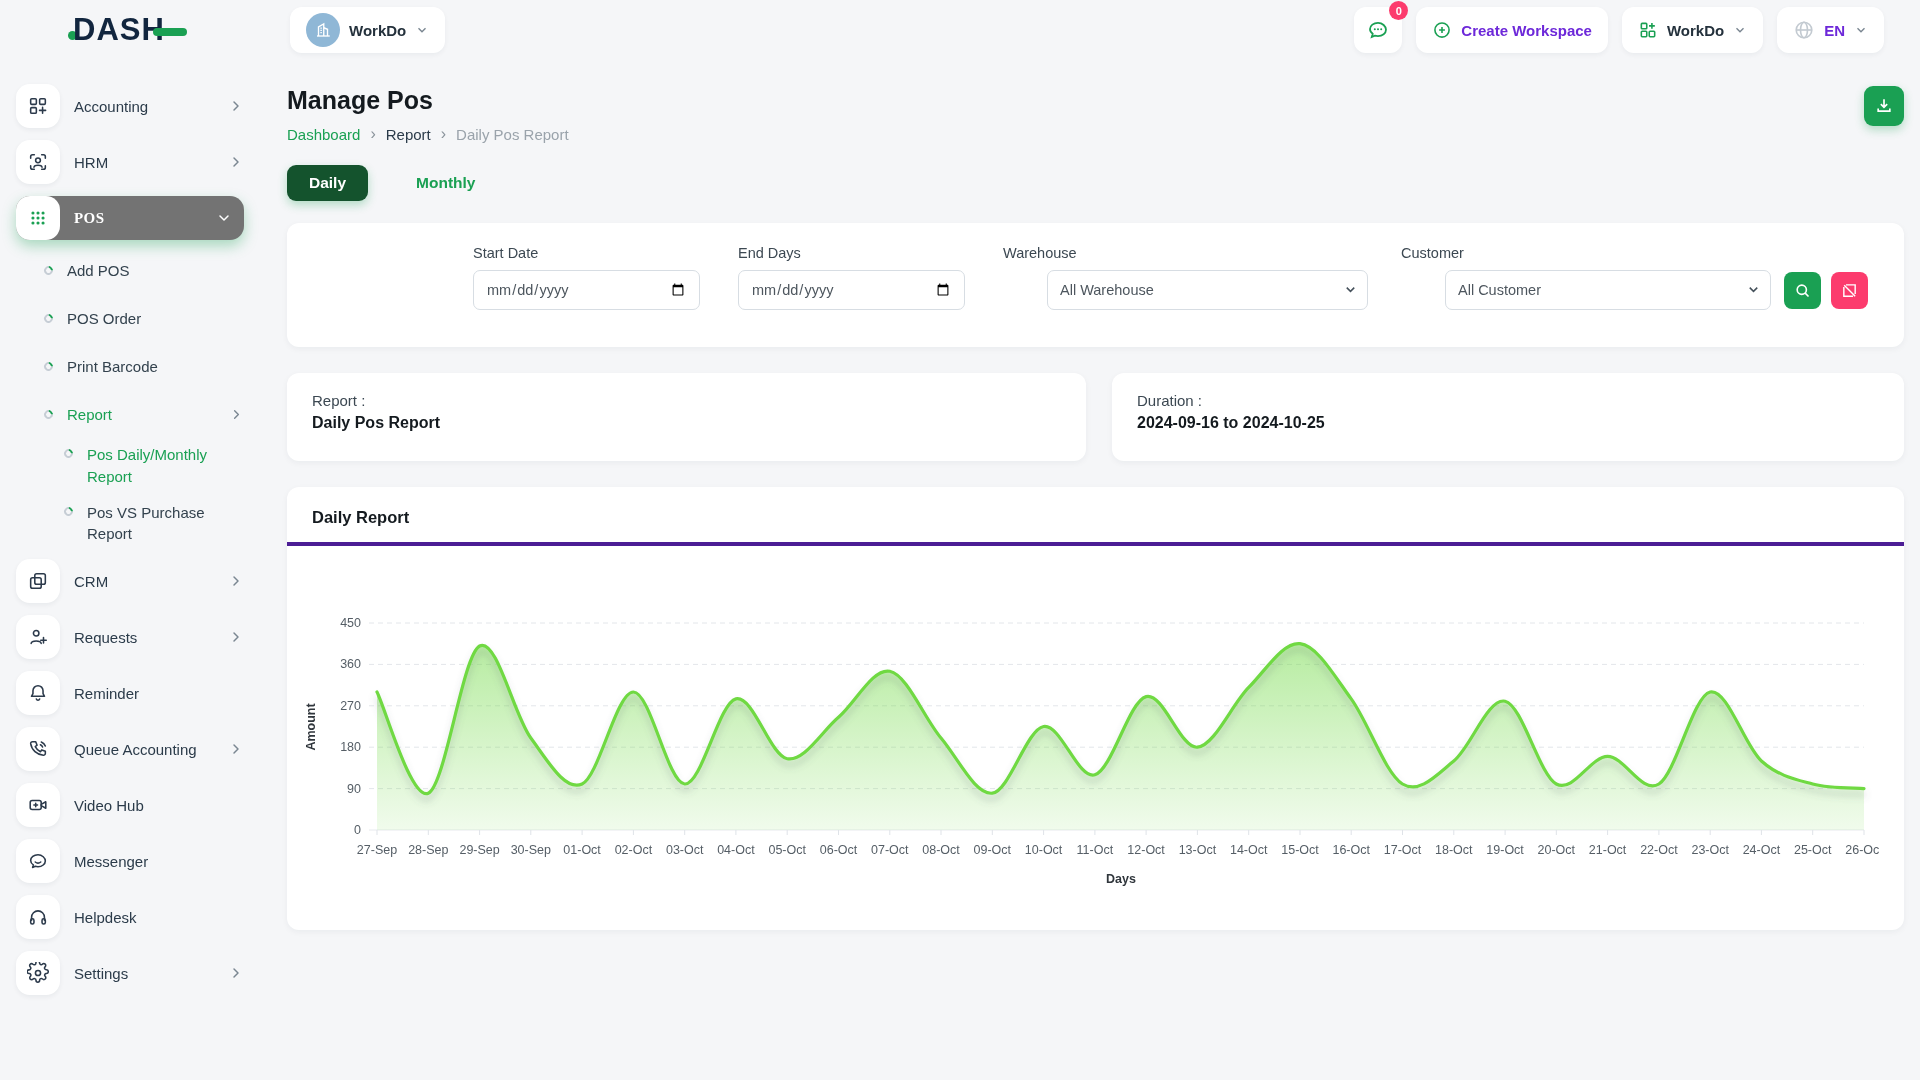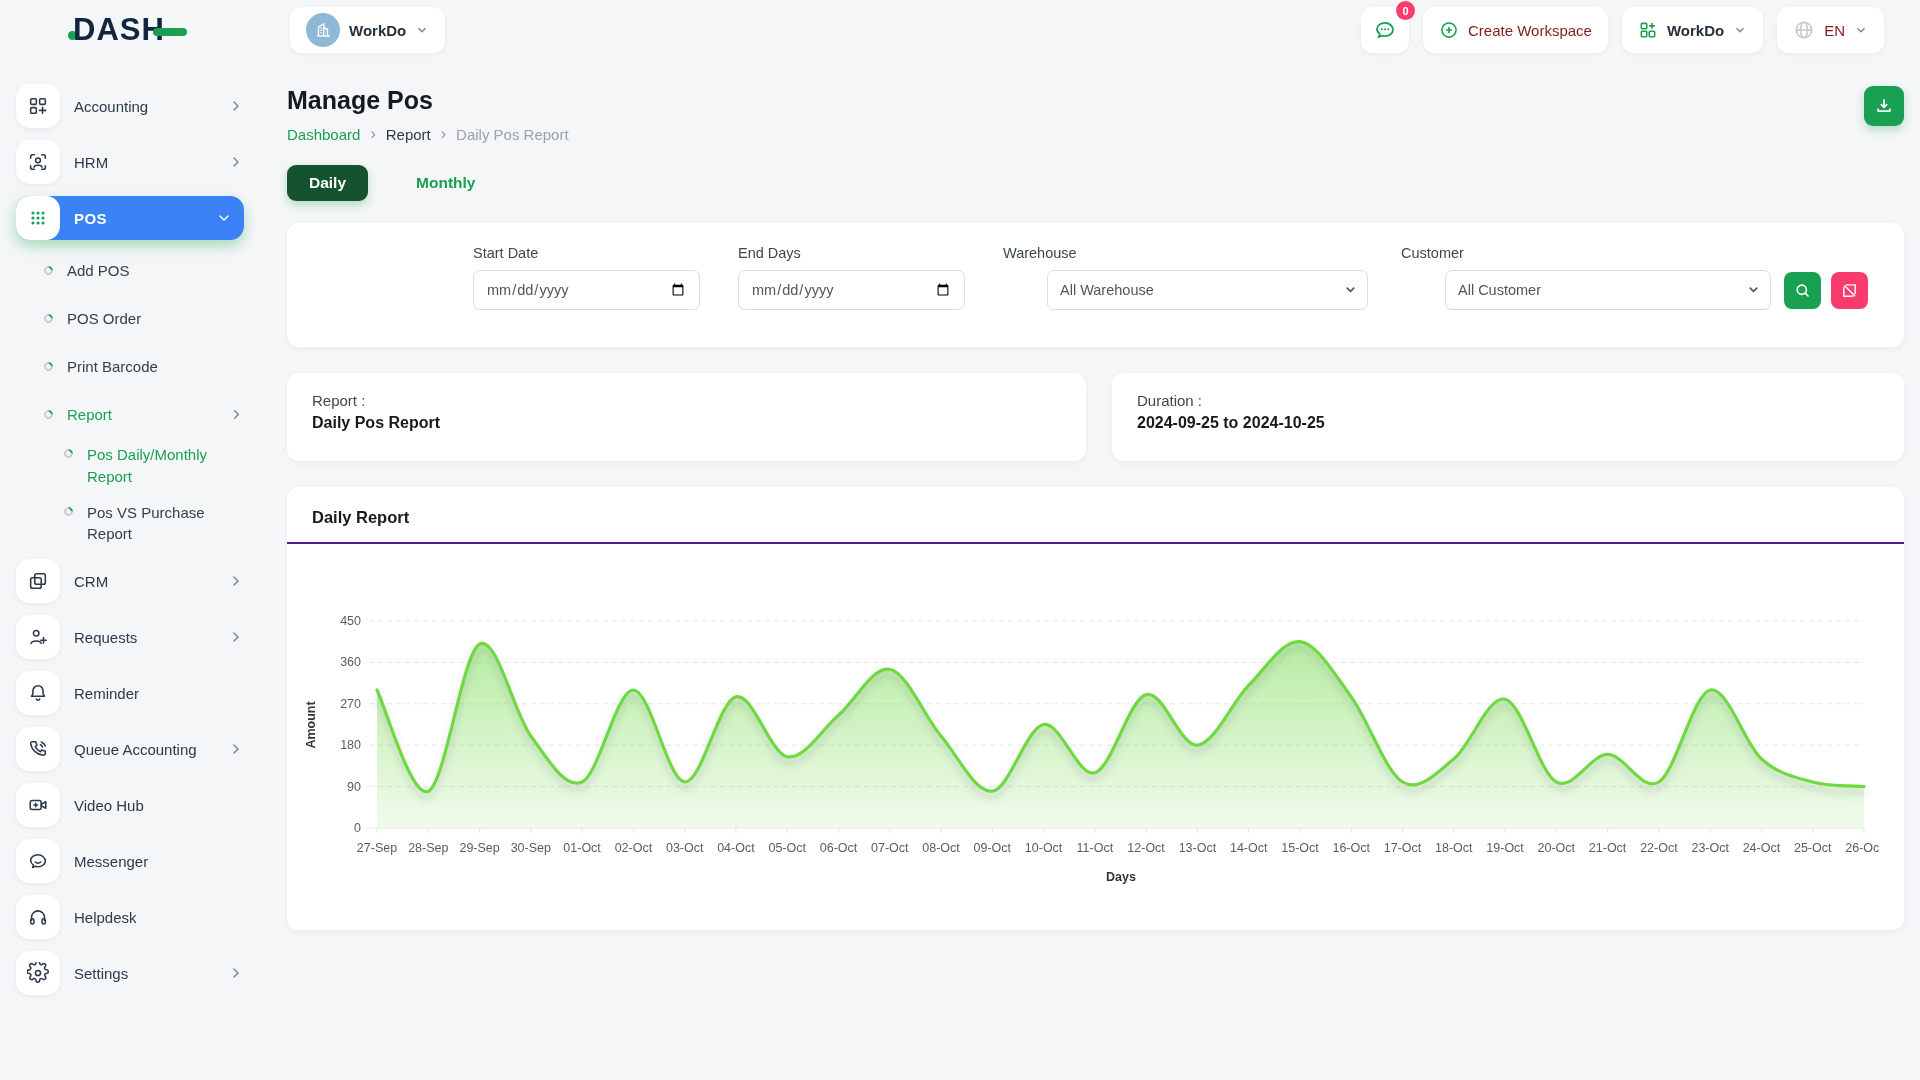--- a/index.html
+++ b/index.html
@@ -14,31 +14,31 @@
   .logo-text { font-size:31px; font-weight:800; letter-spacing:1px; color:#12263f; }
   .logo-dash { width:34px; height:8px; border-radius:4px; background:#1aa053; margin-left:-12px; margin-top:4px; }
   .pill { display:flex; align-items:center; gap:9px; background:#fff; border-radius:12px; height:46px;
           padding:0 16px; box-shadow:0 2px 5px rgba(20,30,50,.05); font-size:15px; color:#24313c; }
   .ws-pill { margin-left:32px; }
   .ws-avatar { width:34px; height:34px; border-radius:50%; background:#8fb7d6; display:flex; align-items:center; justify-content:center; }
   .topbar-right { margin-left:auto; margin-right:36px; display:flex; align-items:center; gap:14px; }
   .icon-pill { position:relative; width:48px; justify-content:center; padding:0; }
   .badge { position:absolute; top:-6px; right:-6px; min-width:19px; height:19px; border-radius:10px;
            background:#fc3b6d; color:#fff; font-size:11px; font-weight:700; display:flex; align-items:center; justify-content:center; padding:0 4px; }
-  .green-label { color:#7f1d1d; font-weight:400; }
+  .green-label { color:#6d28d9; font-weight:700; }
   .pill .dark-label { font-weight:700; color:#24313c; }
 
   
   .sidebar { position:fixed; top:60px; left:0; bottom:0; width:260px; padding:24px 10px 10px 16px; overflow:hidden; }
   .nav-item { display:flex; align-items:center; height:44px; margin-bottom:12px; width:228px; cursor:pointer; }
   .nav-tile { width:44px; height:44px; border-radius:14px; background:#fff; box-shadow:0 2px 5px rgba(20,30,50,.06);
               display:flex; align-items:center; justify-content:center; color:#2c3a4b; flex:0 0 44px; }
   .nav-label { margin-left:14px; font-size:15px; font-weight:500; color:#2b3b4a; }
   .nav-chevron { margin-left:auto; color:#7a8691; display:flex; }
-  .nav-item.active { background:#3b82f6; border-radius:14px; box-shadow:0 6px 14px rgba(26,160,83,.35); }
+  .nav-item.active { background:#737373; border-radius:14px; box-shadow:0 6px 14px rgba(26,160,83,.35);font-family:Liberation Serif, serif; }
   .nav-item.active .nav-tile { box-shadow:none; color:#1aa053; }
   .nav-item.active .nav-label { color:#fff; font-weight:700; letter-spacing:.4px; }
   .nav-item.active .nav-chevron { color:#fff; margin-right:12px; }
   .sub-item { display:flex; align-items:center; height:36px; margin:0 0 12px 28px; width:200px; cursor:pointer; }
   .bullet { width:9px; height:9px; border-radius:50%; border:2px solid #c6cdd5; border-top-color:#1aa053; transform:rotate(45deg); flex:0 0 9px; }
   .sub-label { margin-left:14px; font-size:15px; color:#33424e; }
   .sub-item.active .sub-label { color:#1aa053; }
   .subsub-item { display:flex; align-items:flex-start; margin:0 0 14px 48px; width:180px; cursor:pointer; }
   .subsub-item .bullet { margin-top:5px; }
   .subsub-label { margin-left:14px; font-size:15px; line-height:1.45; color:#33424e; max-width:145px; }
@@ -78,21 +78,21 @@
   .sq-btn.pink { background:#fc3b6d; }
 
   .summary-row { display:flex; gap:26px; margin-top:26px; }
   .sum-card { height:88px; padding:19px 25px; }
   .sum-card.c1 { width:799px; }
   .sum-card.c2 { width:792px; }
   .sum-label { font-size:15px; color:#3c4852; }
   .sum-value { font-size:16px; font-weight:700; color:#141a1f; margin-top:5px; }
 
   .chart-card { margin-top:26px; height:443px; }
-  .chart-card-head { padding:21px 25px 15px; border-bottom:2px solid #4c1d95; }
+  .chart-card-head { padding:21px 25px 15px; border-bottom:4px solid #4c1d95; }
   .chart-card-head h3 { font-size:16.5px; font-weight:700; color:#141a1f; }
   .chart-wrap { padding:22px 12px 0; }
   .ytick, .xtick { font-size:12.5px; fill:#555e66; }
   .axis-title { font-size:12.5px; font-weight:700; fill:#30363c; }
   svg text { font-family:"Liberation Sans", sans-serif; }
 </style>
 </head>
 <body>
 
 <header class="topbar">
@@ -423,21 +423,21 @@
     </div>
   </section>
 
   <div class="summary-row">
     <section class="card sum-card c1">
       <div class="sum-label">Report :</div>
       <div class="sum-value">Daily Pos Report</div>
     </section>
     <section class="card sum-card c2">
       <div class="sum-label">Duration :</div>
-      <div class="sum-value">2024-09-25 to 2024-10-25</div>
+      <div class="sum-value">2024-09-16 to 2024-10-25</div>
     </section>
   </div>
 
   <section class="card chart-card">
     <div class="chart-card-head">
       <h3>Daily Report</h3>
     </div>
     <div class="chart-wrap">
       <svg id="chart-svg" width="1580" height="330" viewBox="0 0 1580 330">
         <defs>

